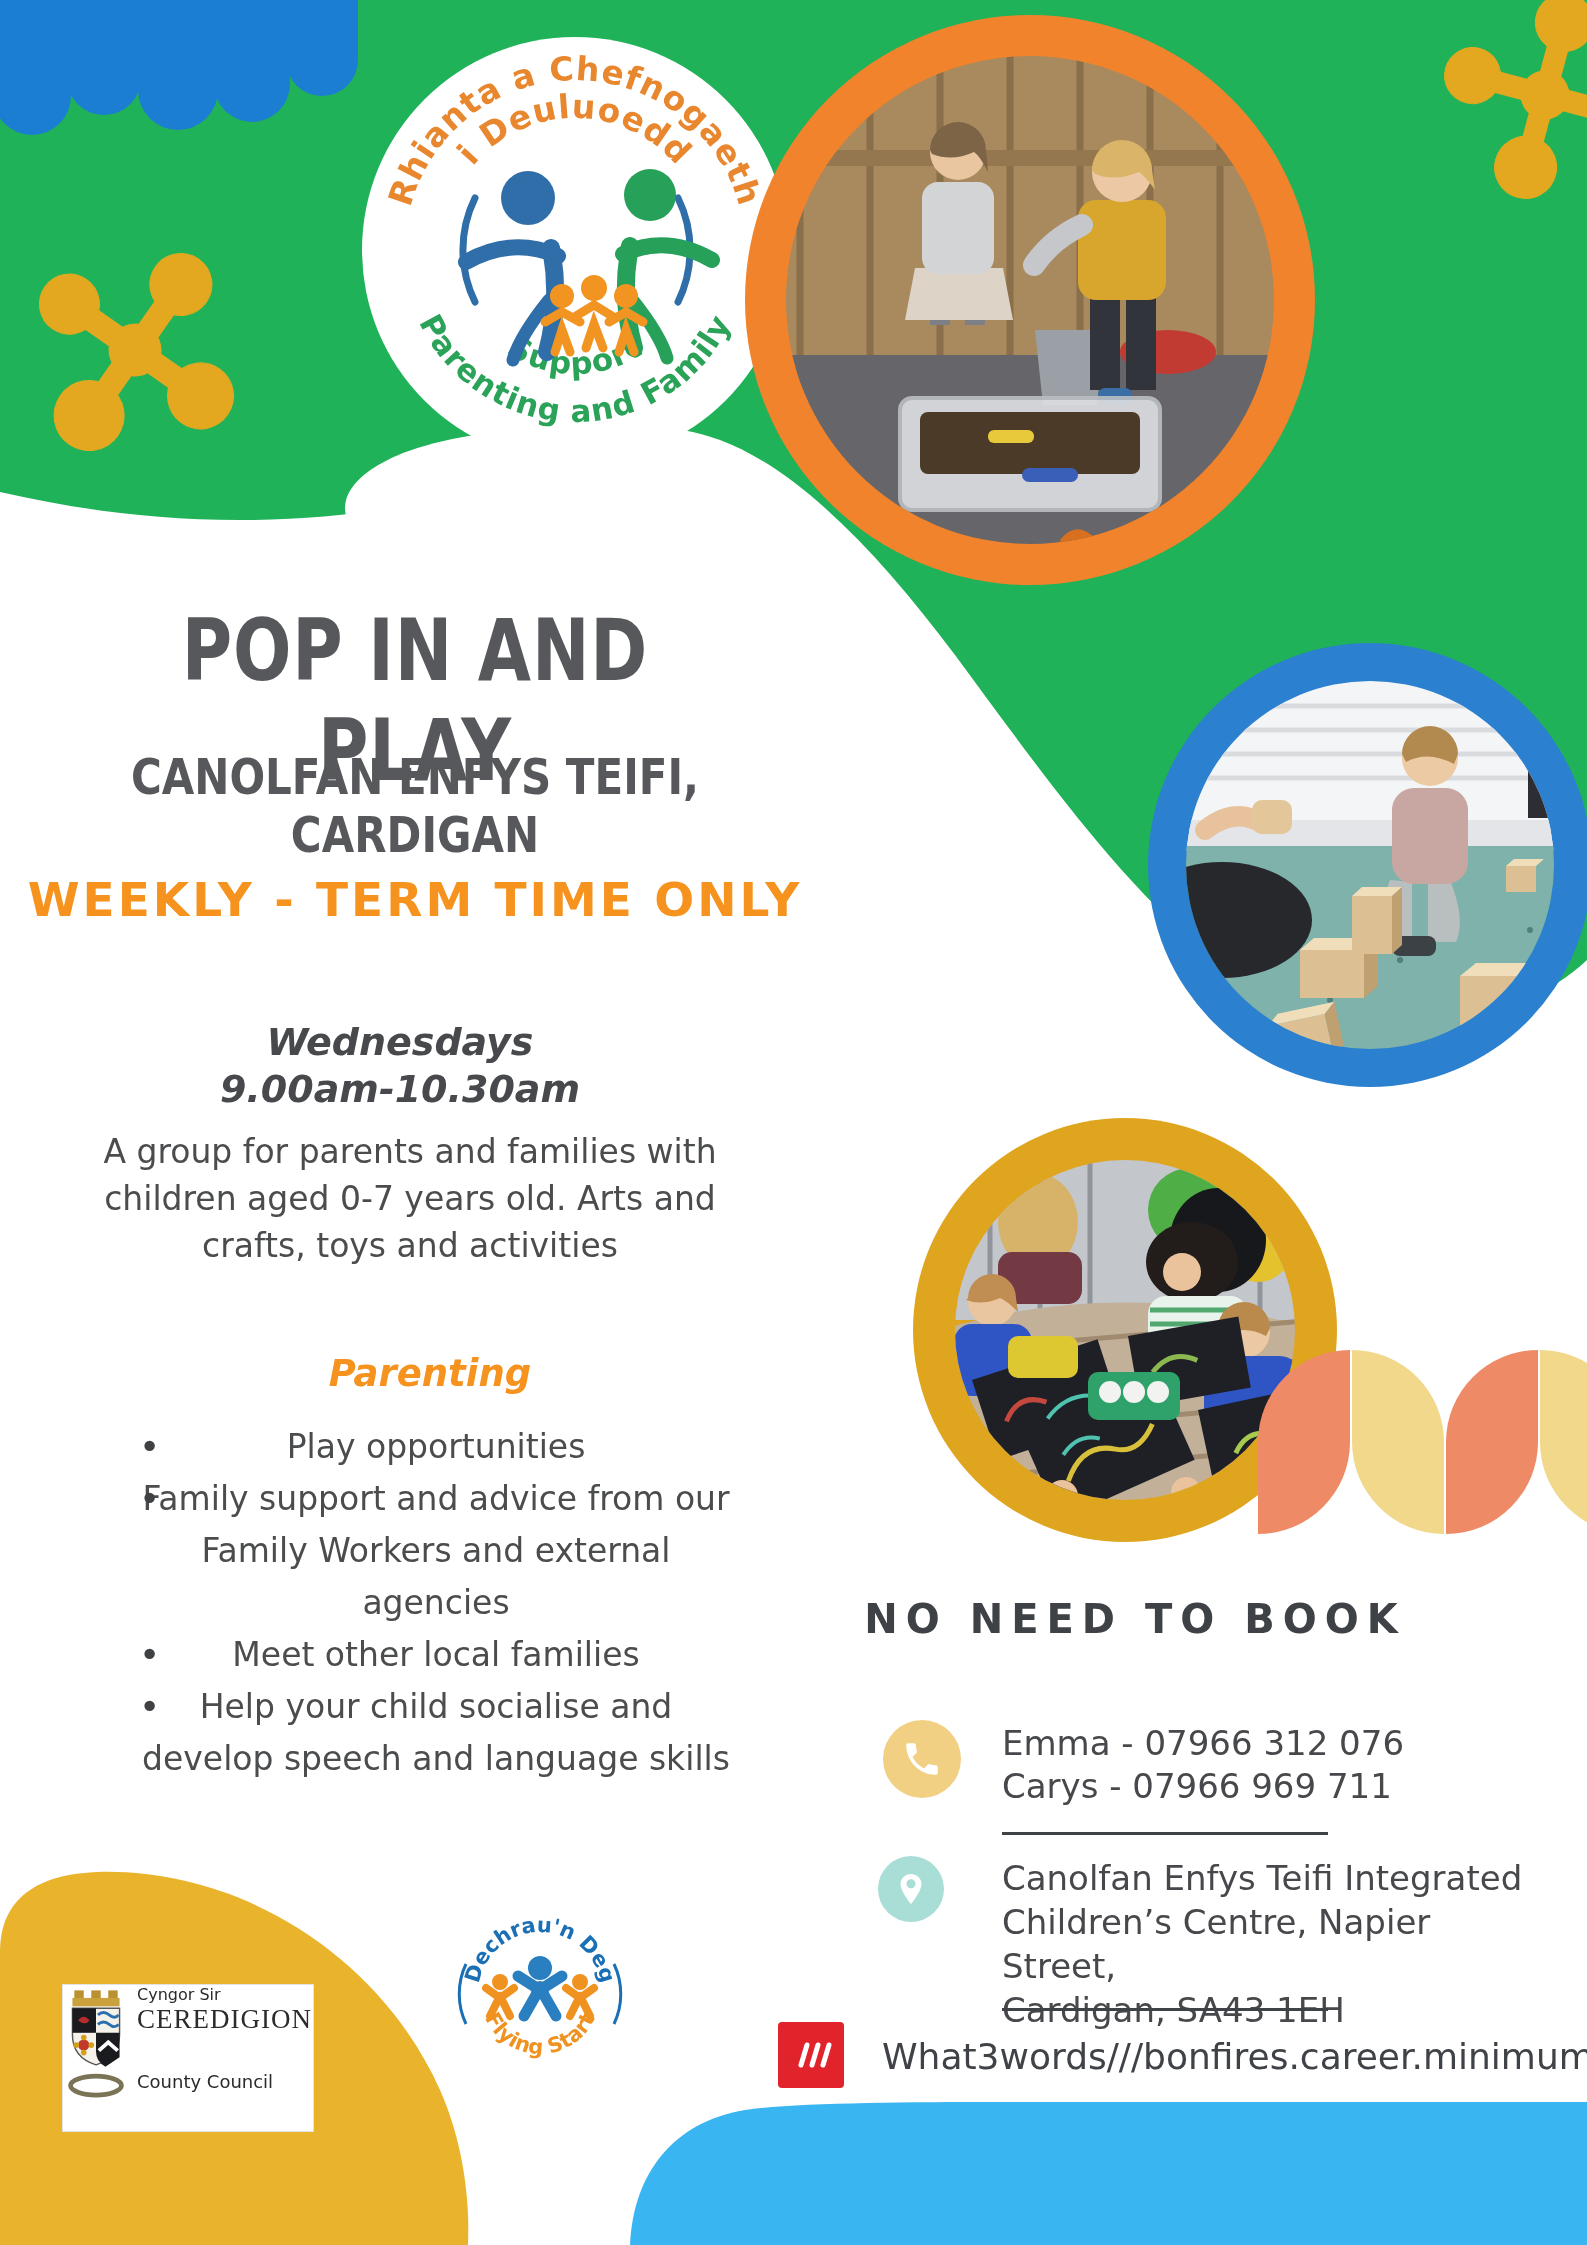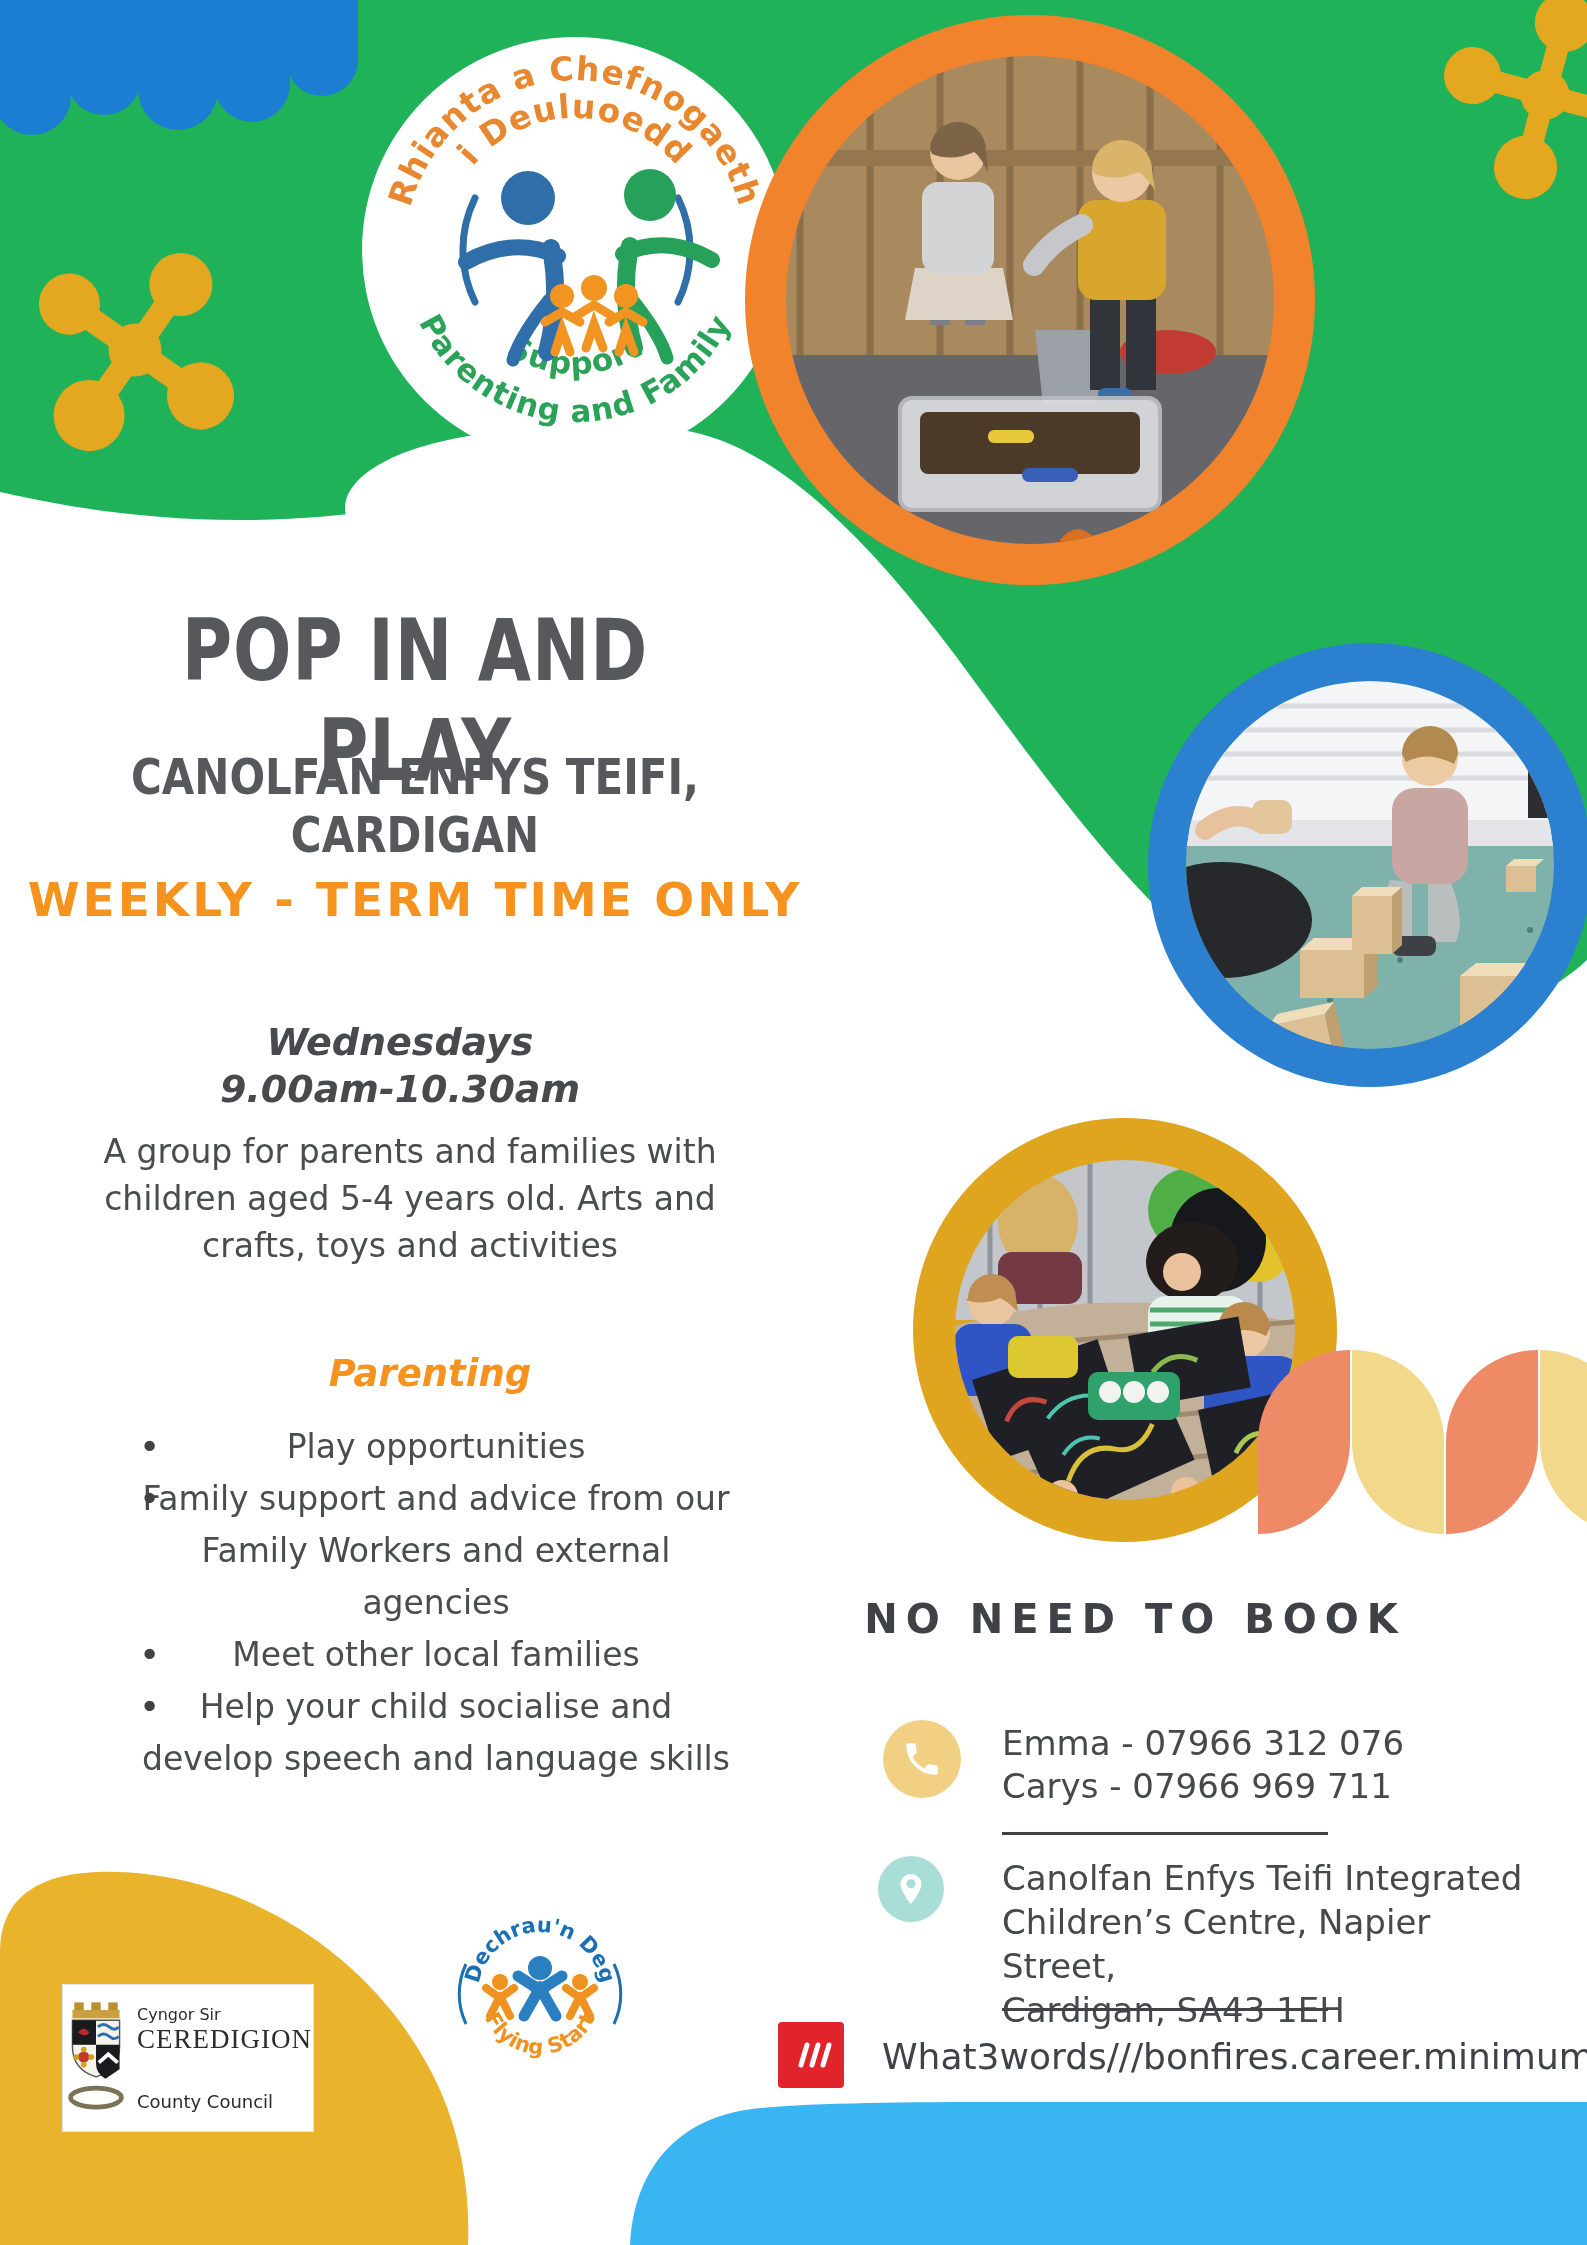--- a/index.html
+++ b/index.html
@@ -54,21 +54,21 @@
   .divider{ left:1002px; width:326px; height:0; border-top:3px solid #3f4247;}
   .addr{ left:1002px; top:1856px; width:540px; font-size:34px; line-height:44px; color:#46484b;}
   .w3w-text{ left:882px; top:2036px; width:700px; font-size:36px; color:#3f4247;}
   .icon-circle{border-radius:50%; display:flex; align-items:center; justify-content:center;}
   .phone-circle{left:883px; top:1720px; width:78px; height:78px; background:#f2d083;}
   .pin-circle{left:878px; top:1856px; width:66px; height:66px; background:#a8ded6;}
   .w3w-square{left:778px; top:2022px; width:66px; height:66px; background:#e1232b; border-radius:4px;
     display:flex; align-items:center; justify-content:center;}
   .council-card{
     left:62px; top:1984px; width:250px; height:146px; background:#ffffff;
-    border:1px solid #e3e3e3; display:flex; align-items:center;
+    border:1px solid #e3e3e3; display:flex; 
   }
   .council-text{margin-left:8px; color:#2b2b2b;}
   .council-l1{font-size:16px;}
   .council-l2{font-size:27px; font-family:"Liberation Serif","DejaVu Serif",serif; letter-spacing:1px;}
   .council-l3{font-size:18px;margin-top:36px;}
 </style>
 </head>
 <body>
 
 <div class="poster">
@@ -410,21 +410,21 @@
 
   <div class="abs title">POP IN AND PLAY</div>
   <div class="abs subtitle">CANOLFAN ENFYS TEIFI, CARDIGAN</div>
   <div class="abs frequency">WEEKLY - TERM TIME ONLY</div>
 
   <div class="abs schedule">
     <div>Wednesdays</div>
     <div>9.00am-10.30am</div>
   </div>
 
-  <div class="abs description">A group for parents and families with children aged 5-4 years old. Arts and crafts, toys and activities</div>
+  <div class="abs description">A group for parents and families with children aged 0-7 years old. Arts and crafts, toys and activities</div>
 
   <div class="abs benefits-heading">Parenting</div>
   <ul class="abs benefits">
     <li><span>Play opportunities</span></li>
     <li><span>Family support and advice from our Family Workers and external agencies</span></li>
     <li><span>Meet other local families</span></li>
     <li><span>Help your child socialise and develop speech and language skills</span></li>
   </ul>
 
   <div class="abs booking">NO NEED TO BOOK</div>

